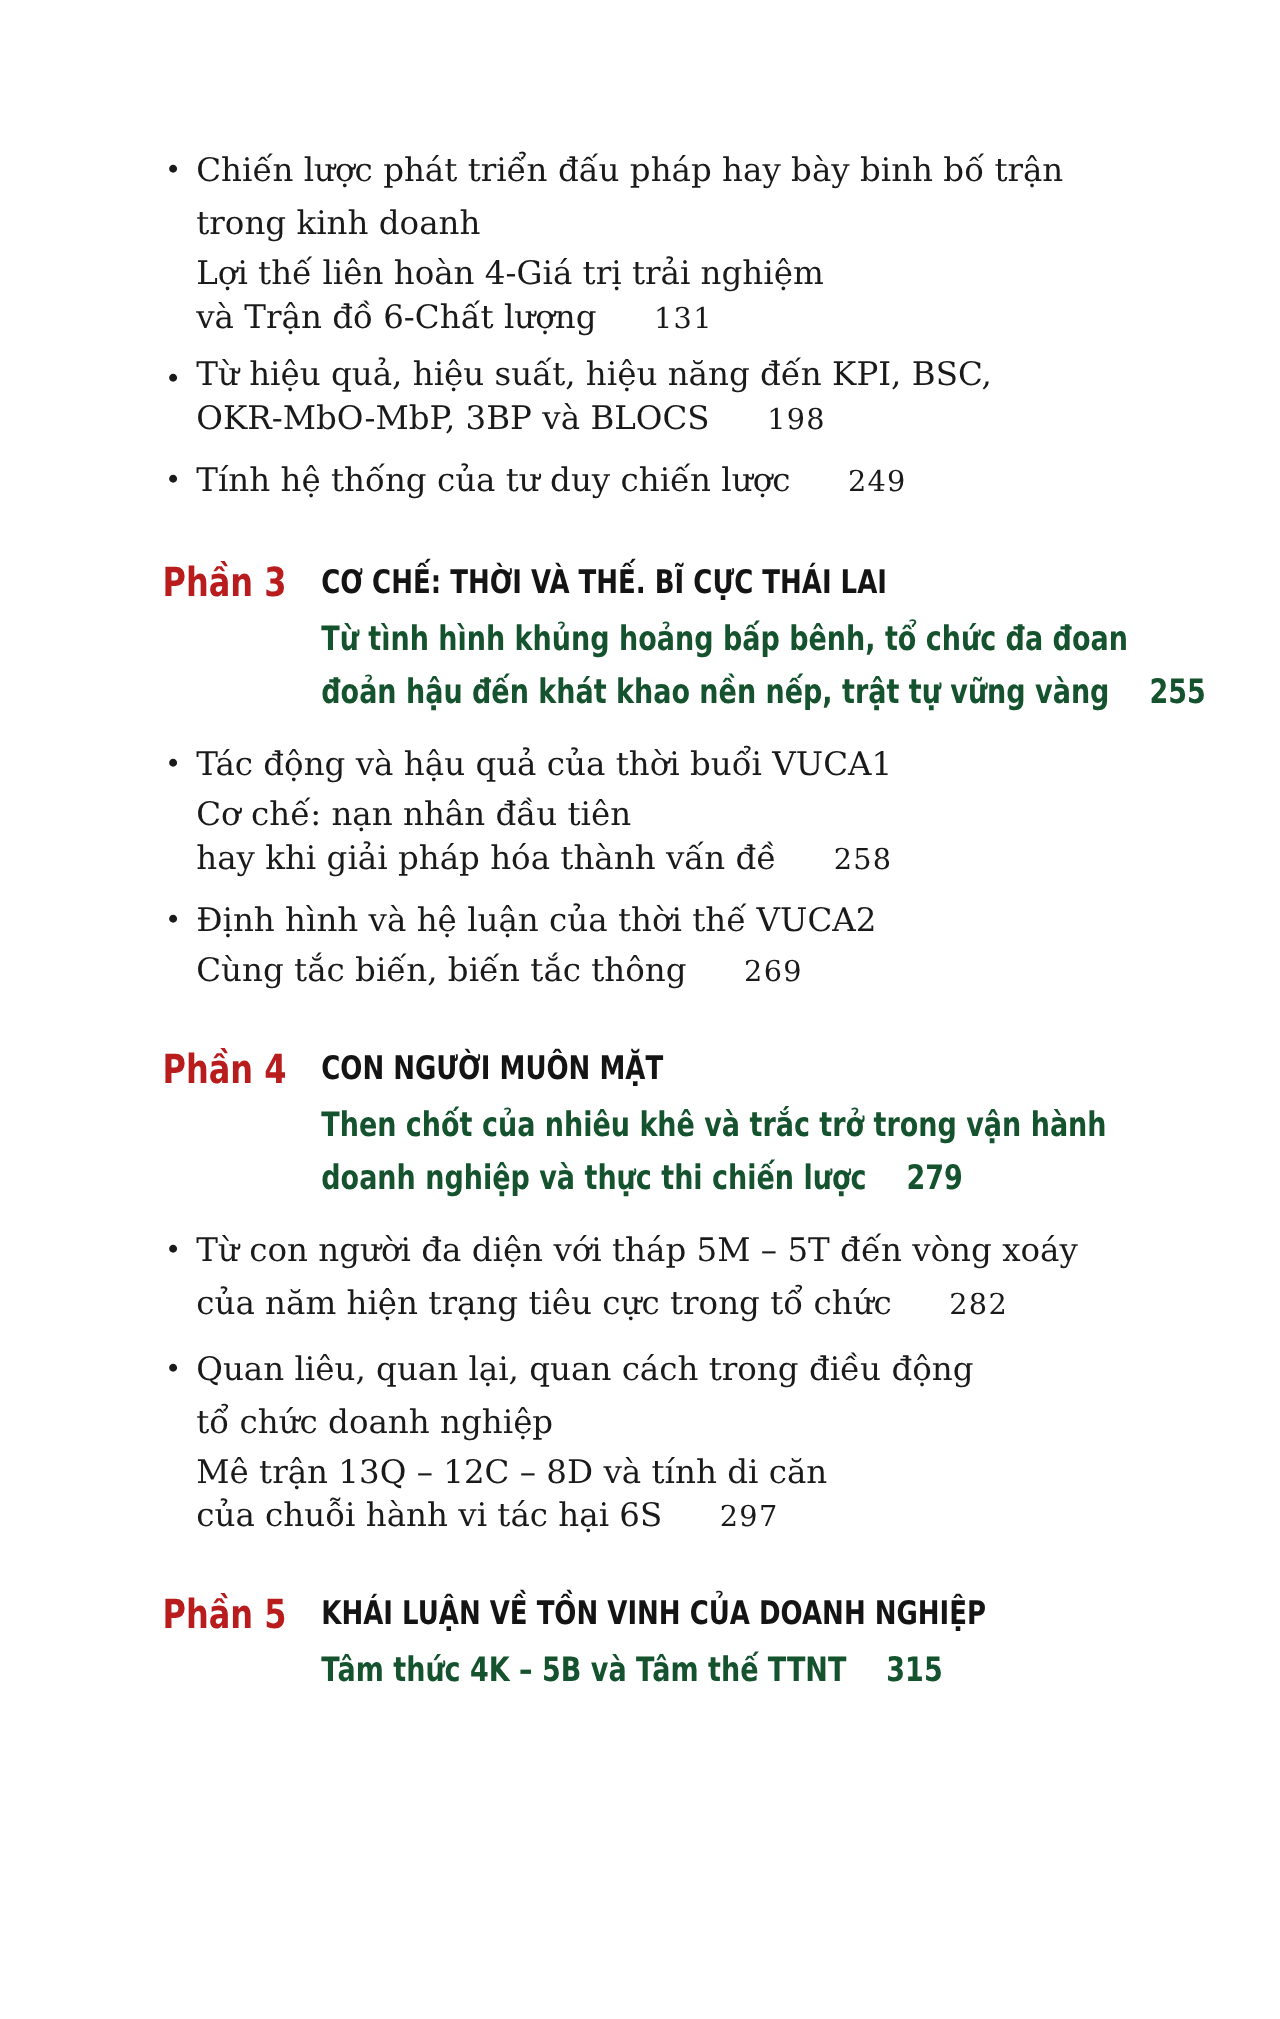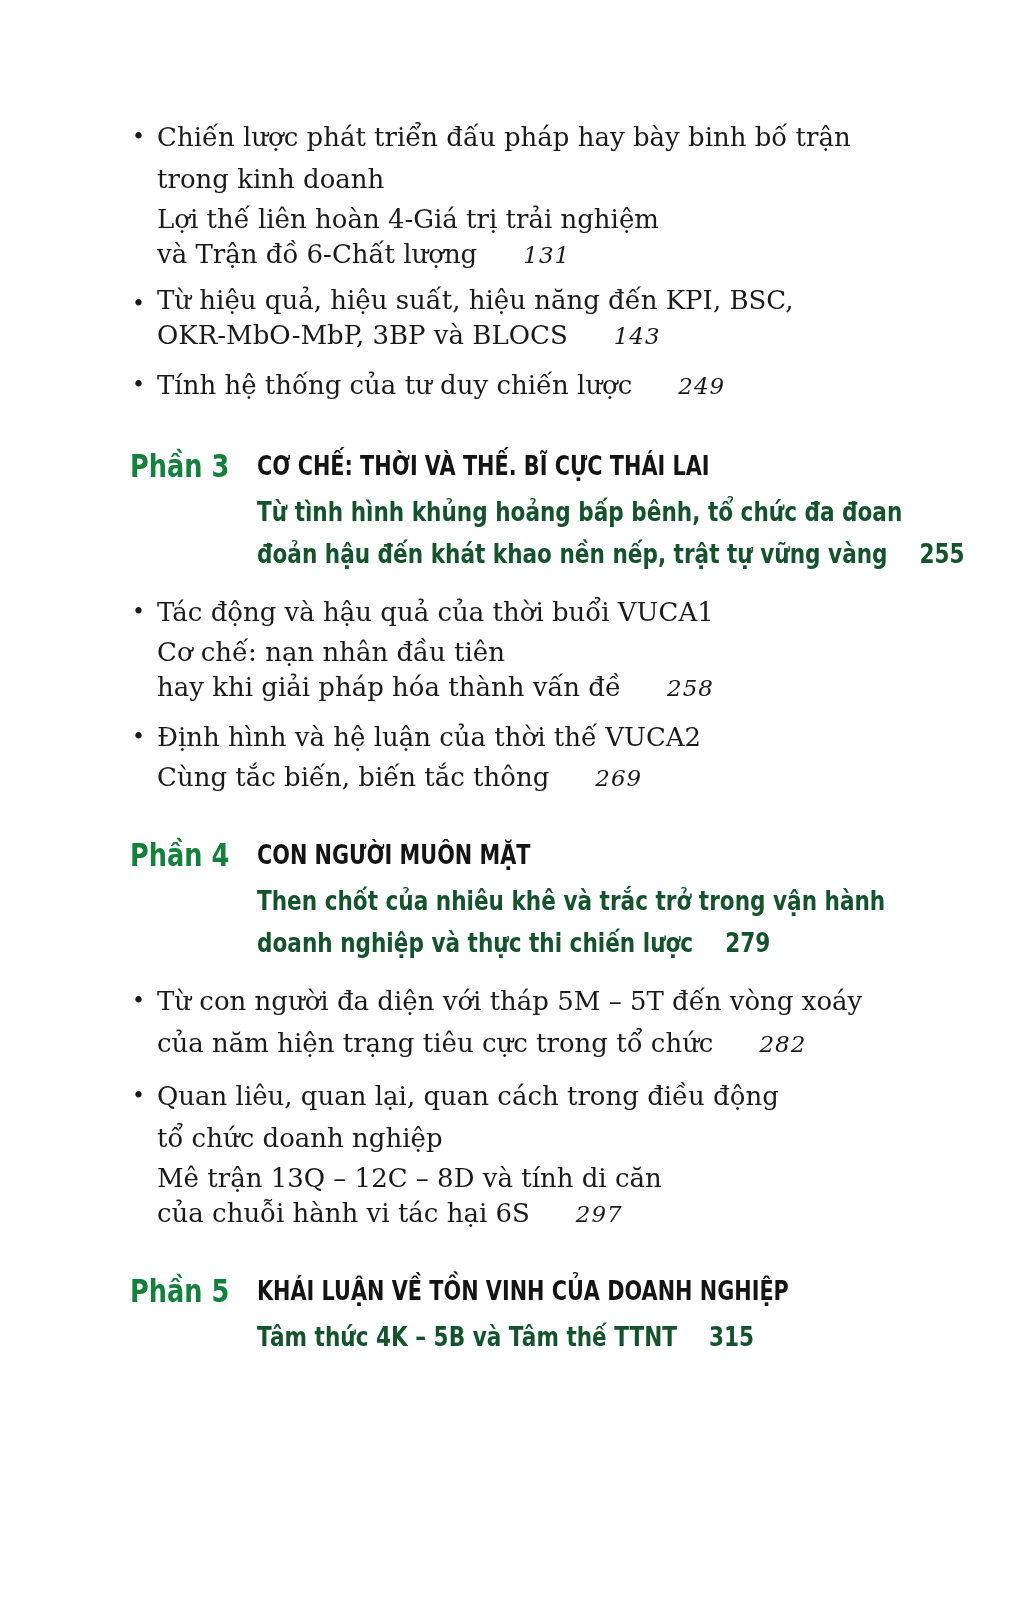--- a/index.html
+++ b/index.html
@@ -5,25 +5,25 @@
   html,body{margin:0;padding:0;background:#ffffff;}
   body{width:1024px;height:1615px;overflow:hidden;color:#1a1a1a;
        font-family:"DejaVu Serif","Liberation Serif",serif;}
   .toc{padding:116px 40px 0 130px;}
   
   .entry{position:relative;padding-left:27px;margin-bottom:10px;}
   .bullet{position:absolute;left:2px;top:0;font-size:22px;line-height:42px;}
   .t{font-size:26px;line-height:42px;white-space:nowrap;}
   .subblock{margin-top:2px;}
   .s{font-size:26px;line-height:35px;white-space:nowrap;}
-  .pg{font-style:italic;font-size:23px;margin-left:46px;letter-spacing:1px;}
+  .pg{font-size:23px;margin-left:46px;letter-spacing:1px;}
   
   .part{margin-top:36px;margin-bottom:18px;}
   .part-row{display:flex;align-items:flex-start;}
-  .part-label{width:127px;flex-shrink:0;color:#15803d;
+  .part-label{width:127px;flex-shrink:0;color:#b91c1c;
       font-family:"DejaVu Sans","Liberation Sans",sans-serif;font-weight:700;
       font-size:32px;line-height:46px;}
   .part-head{font-family:"DejaVu Sans","Liberation Sans",sans-serif;font-weight:700;
       font-size:26px;line-height:46px;color:#141414;white-space:nowrap;}
   .cond{display:inline-block;transform:scaleX(0.8);transform-origin:left center;}
   .part-sub{margin-left:127px;margin-top:4px;
       font-family:"DejaVu Sans","Liberation Sans",sans-serif;font-weight:700;
       font-size:27px;line-height:38px;color:#14532d;white-space:nowrap;}
   .ppg{margin-left:40px;}
 </style>
@@ -39,21 +39,21 @@
     <div class="subblock">
       <div class="s">Lợi thế liên hoàn 4-Giá trị trải nghiệm</div>
       <div class="s"><span>và Trận đồ 6-Chất lượng</span><span class="pg">131</span></div>
     </div>
   </div>
 
   <div class="entry">
     <span class="bullet">•</span>
     <div class="subblock">
       <div class="s">Từ hiệu quả, hiệu suất, hiệu năng đến KPI, BSC,</div>
-      <div class="s"><span>OKR-MbO-MbP, 3BP và BLOCS</span><span class="pg">143</span></div>
+      <div class="s"><span>OKR-MbO-MbP, 3BP và BLOCS</span><span class="pg">198</span></div>
     </div>
   </div>
 
   <div class="entry">
     <span class="bullet">•</span>
     <div class="t"><span>Tính hệ thống của tư duy chiến lược</span><span class="pg">249</span></div>
   </div>
 
   <div class="part">
     <div class="part-row">

